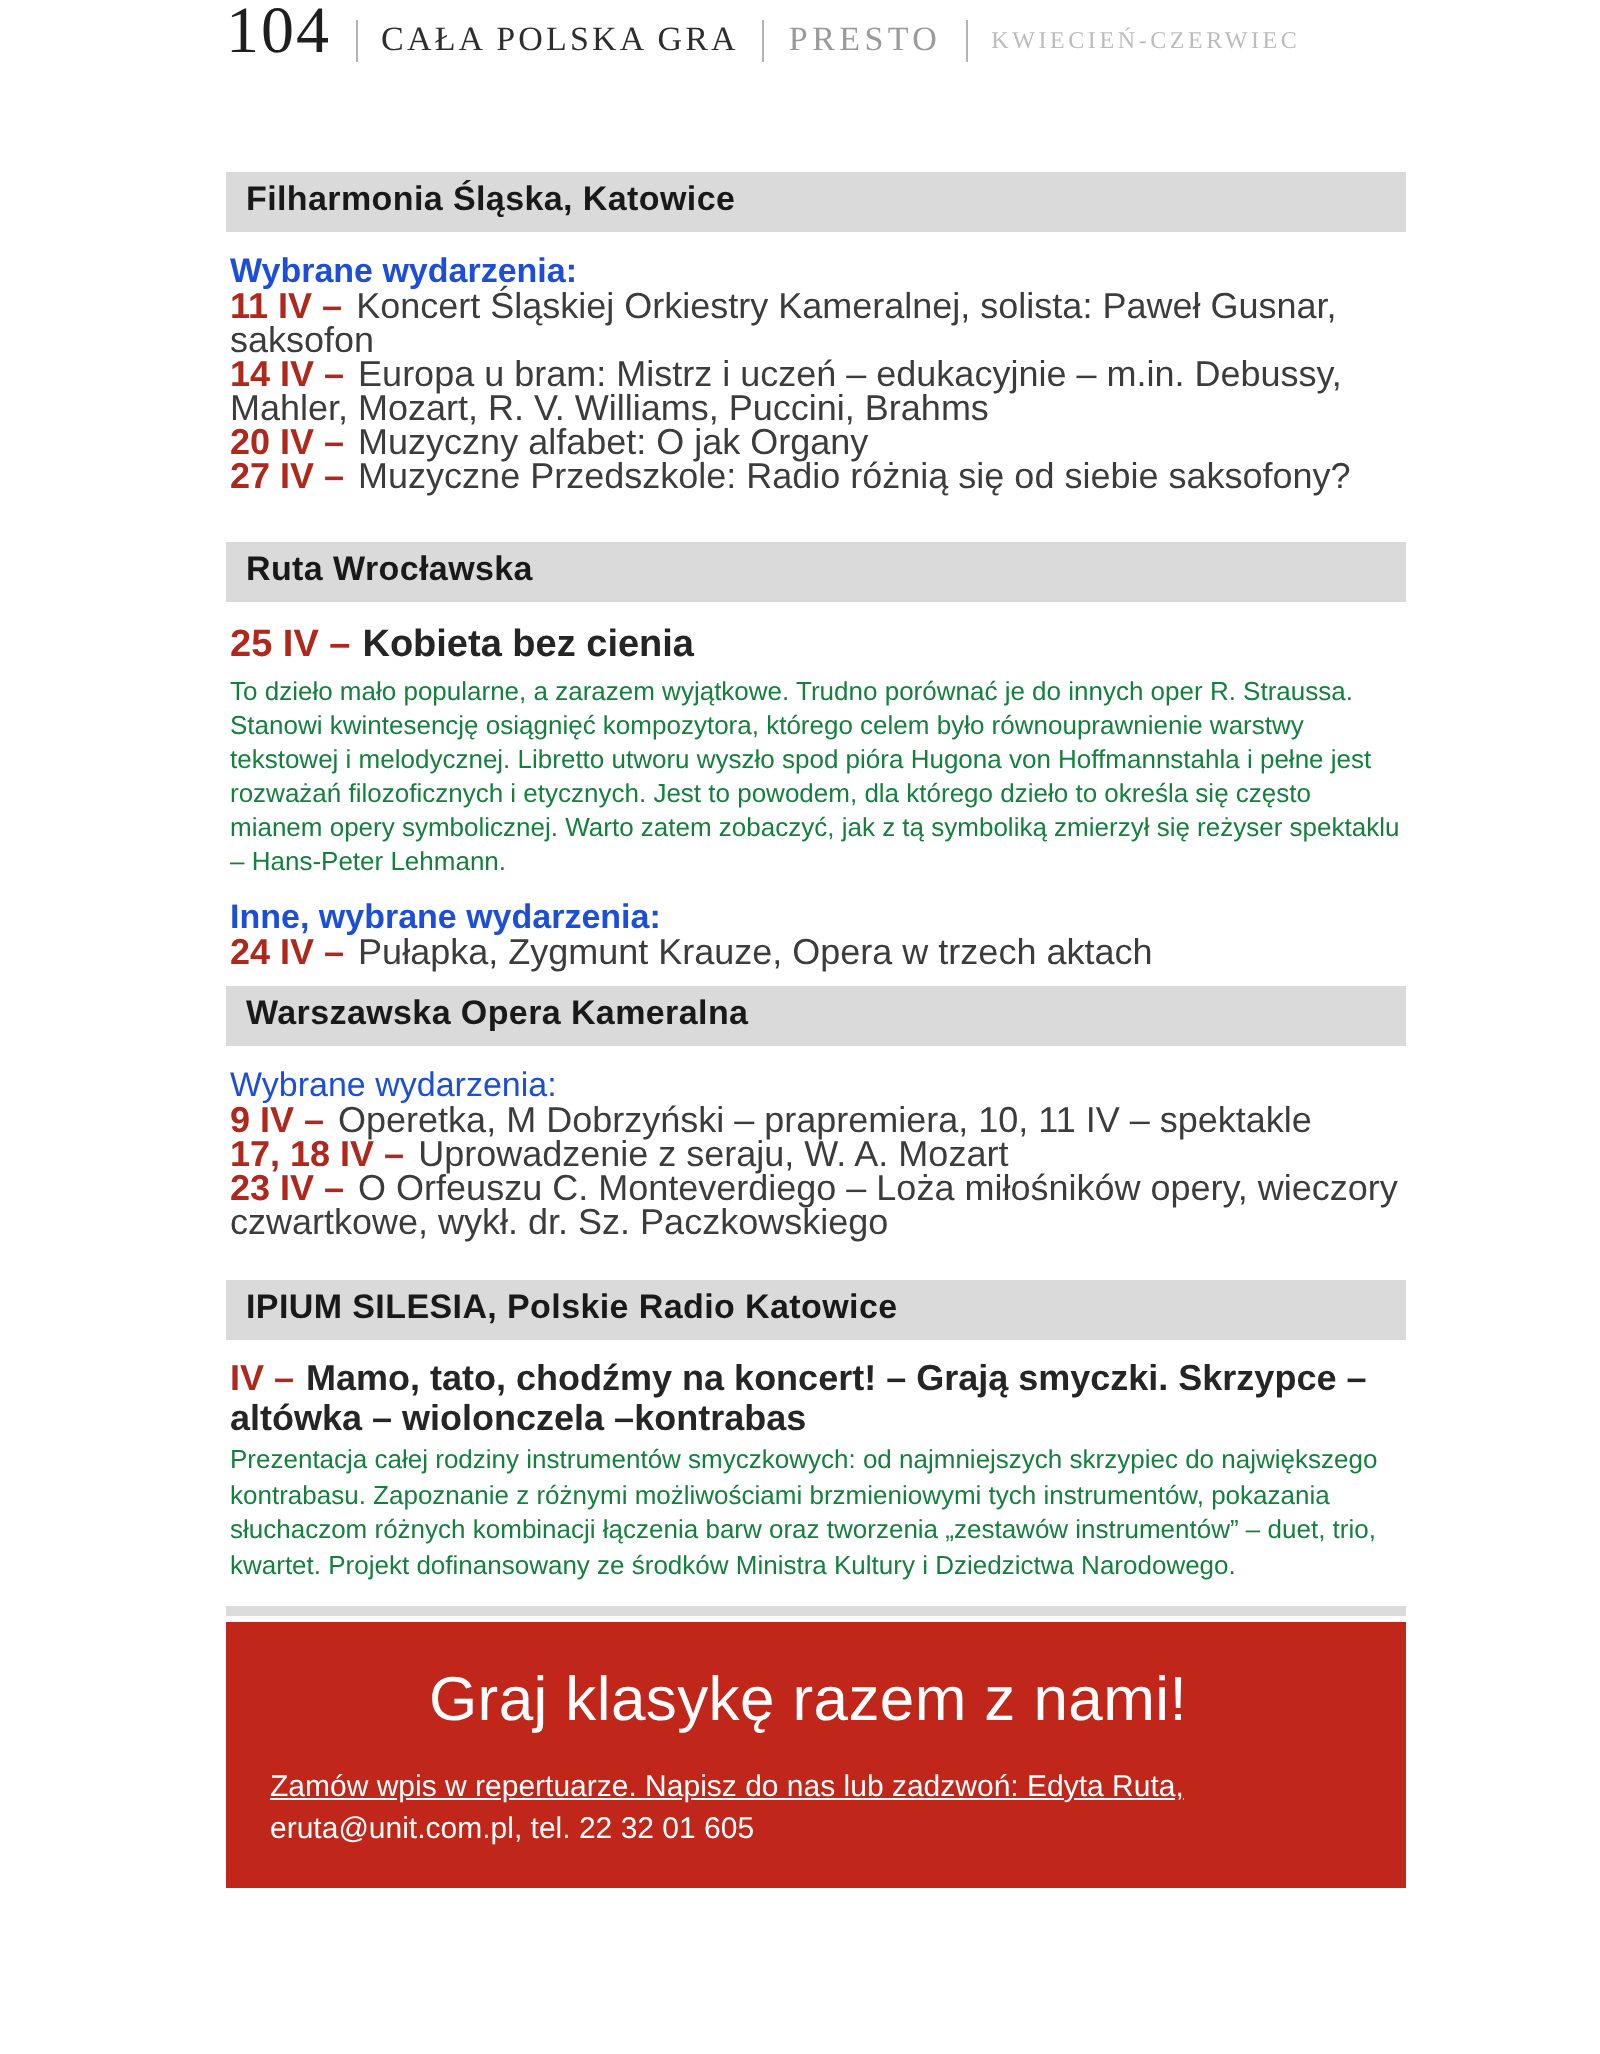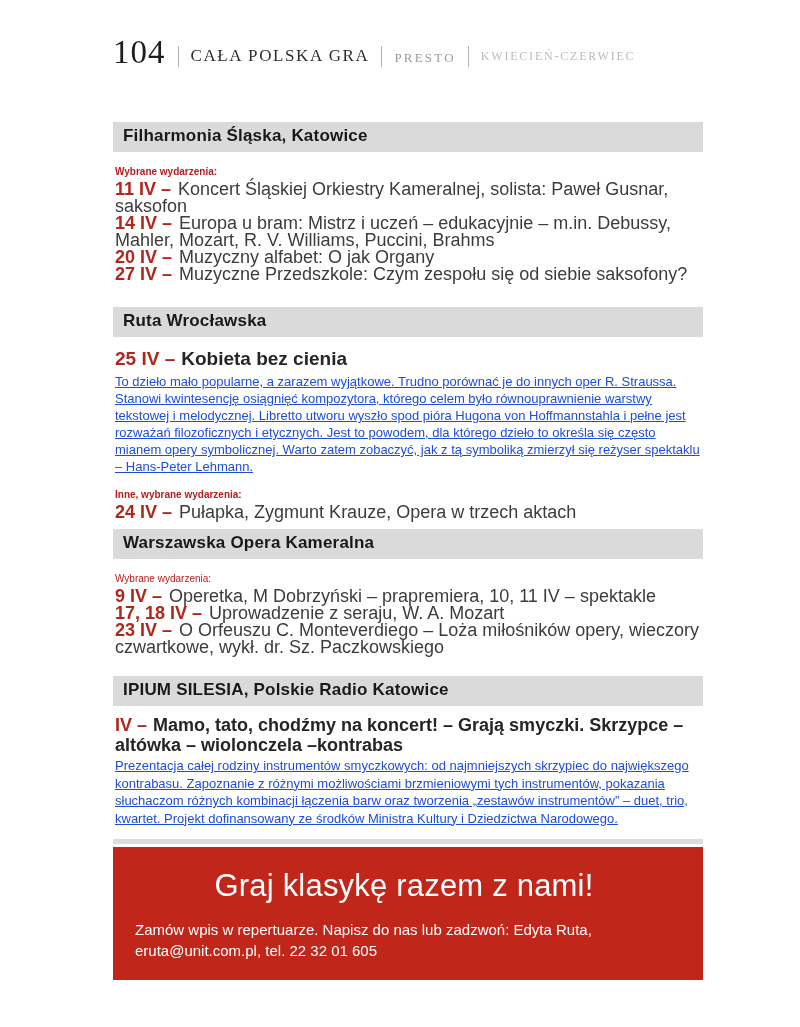--- a/index.html
+++ b/index.html
@@ -7,72 +7,71 @@
     width:800px; height:1027px;
     background:#ffffff;
     font-family:"Liberation Sans", sans-serif;
     color:#3c3c3c;
     overflow:hidden;
   }
   .content { margin-left:113px; width:590px; }
 
   
   .masthead {
-    padding-top:36px;
     display:flex; align-items:flex-end; gap:9px;
     font-family:"Liberation Serif", serif;
     white-space:nowrap;
   }
   .pagenum { font-size:33px; line-height:1; color:#1e1e1e; letter-spacing:1px; }
   .vline { width:1px; height:21px; background:#b4b4b4; margin:0 3px 2px 3px; }
   .mast-title { font-size:17px; letter-spacing:1.6px; color:#2e2e2e; padding-bottom:3px; }
-  .mast-presto { font-size:13px; letter-spacing:2.2px; color:#9a9a9a; padding-bottom:3px; }
+  .mast-presto { font-size:17px; letter-spacing:2.2px; color:#9a9a9a; padding-bottom:3px; }
   .mast-issue { font-size:12px; letter-spacing:1.8px; color:#bcbcbc; padding-bottom:5px; }
 
   
   .bar {
     background:#dadada;
     font-size:17px; font-weight:bold; color:#191919;
     padding:4px 0 6px 10px;
     letter-spacing:0.2px;
   }
   .sec1 .bar { margin-top:53px; }
   .sec2 .bar { margin-top:24px; }
   .sec3 .bar { margin-top:8px; }
   .sec4 .bar { margin-top:20px; }
   .sec5 .bar { margin-top:15px; }
 
-  .intro { font-size:10px; color:#b91c1c; margin:12px 0 2px 2px; line-height:15px; }
+  .intro { font-size:17px; color:#1d4ed8; margin:12px 0 2px 2px; line-height:15px; }
   .intro.bold { font-weight:bold; }
 
   .event { font-size:18px; line-height:17px; color:#3c3c3c; margin-left:2px; }
   .event .date { color:#b0271c; font-weight:bold; margin-right:7px; }
   .events { margin-top:1px; }
 
   .feature { font-size:19px; line-height:24px; font-weight:bold; color:#252525; margin:10px 0 2px 2px; }
   .feature .date { color:#b0271c; margin-right:6px; }
   .feature.small { font-size:18px; line-height:20px; margin-top:9px; }
   .feature.tight { font-size:15px; line-height:18px; margin-top:11px; }
   .feature.tight .date { margin-right:16px; }
 
-  .para { font-size:13px; line-height:17px; color:#1d4ed8; margin:2px 0 0 2px;text-decoration:underline; }
+  .para { font-size:13px; line-height:17px; color:#15803d; margin:2px 0 0 2px; }
   .sec4 .para { line-height:17.5px; }
 
   
   .rule { height:5px; background:#dcdcdc; }
   .rule.top { margin-top:12px; }
   .banner {
     margin-top:3px;
     background:#c1261a;
     color:#ffffff;
     padding:21px 30px 19px 22px;
   }
   .banner-head { font-size:31px; font-weight:normal; line-height:36px; letter-spacing:0.2px;text-align:center; }
   .banner-line { font-size:15px; line-height:21px; }
-  .banner-line.first { margin-top:15px; }
+  .banner-line.first { margin-top:15px;text-decoration:underline; }
 </style>
 </head>
 <body>
 
 <div class="content">
 
   <header class="masthead">
     <span class="pagenum">104</span>
     <span class="vline"></span>
     <span class="mast-title">CAŁA POLSKA GRA</span>
@@ -91,21 +90,21 @@
       <div class="event">
         <span class="date">11 IV –</span><span>Koncert Śląskiej Orkiestry Kameralnej, solista: Paweł Gusnar, saksofon</span>
       </div>
       <div class="event">
         <span class="date">14 IV –</span><span>Europa u bram: Mistrz i uczeń – edukacyjnie – m.in. Debussy, Mahler, Mozart, R. V. Williams, Puccini, Brahms</span>
       </div>
       <div class="event">
         <span class="date">20 IV –</span><span>Muzyczny alfabet: O jak Organy</span>
       </div>
       <div class="event">
-        <span class="date">27 IV –</span><span>Muzyczne Przedszkole: Czym zespołu się od siebie saksofony?</span>
+        <span class="date">27 IV –</span><span>Muzyczne Przedszkole: Radio różnią się od siebie saksofony?</span>
       </div>
     </div>
   </section>
 
   <section class="sec2">
     <div class="bar">
       <span>Ruta Wrocławska</span>
     </div>
     <div class="feature">
       <span class="date">25 IV –</span><span>Kobieta bez cienia</span>

